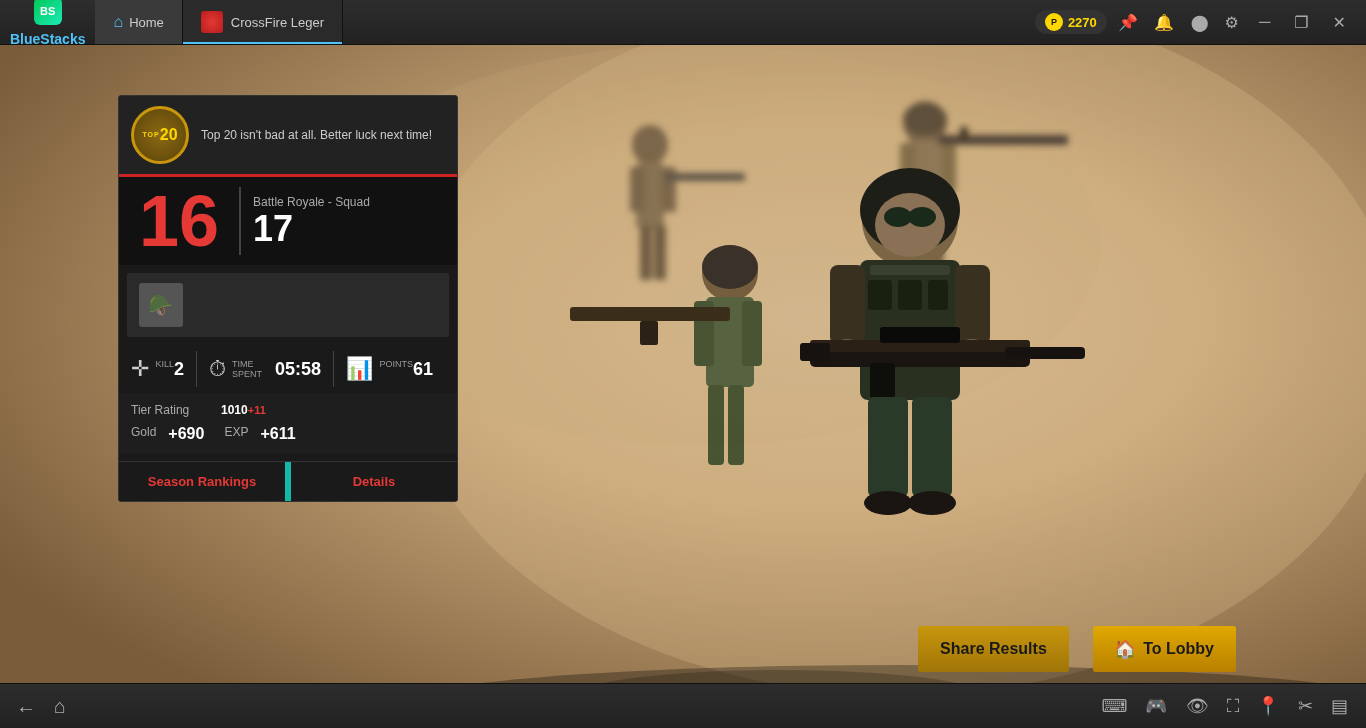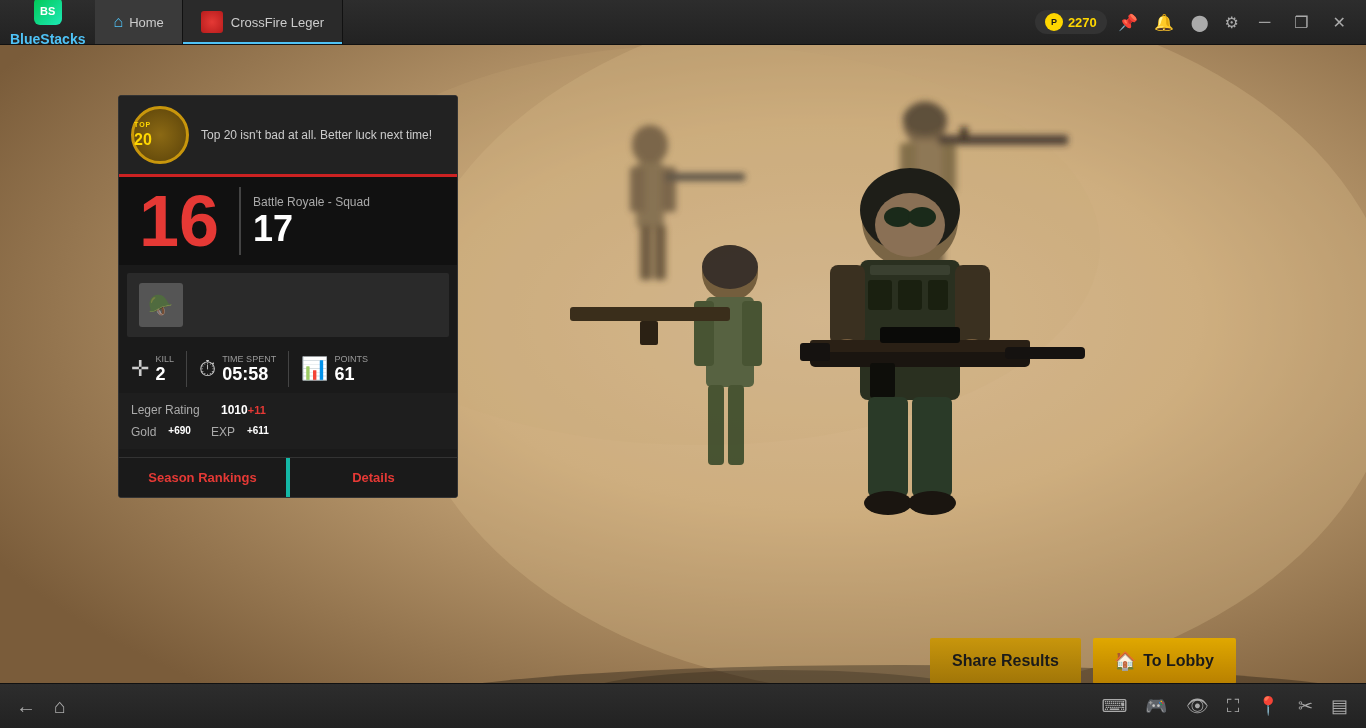--- a/index.html
+++ b/index.html
@@ -128,22 +128,22 @@
       align-items: center;
       gap: 12px;
       padding: 10px 12px;
       background: #222;
     }
     .top20-badge {
       width: 58px; height: 58px;
       border-radius: 50%;
       background: radial-gradient(circle, #8B6914, #5a4209);
       border: 3px solid #c8960c;
-      display: flex; flex-direction: column;
-      justify-content: center;
+      display: flex; flex-direction: row;
+      align-items: center; justify-content: center;
       color: #ffd700; font-weight: bold; font-size: 8px;
       line-height: 1.2;
     }
     .top20-badge .top-text { font-size: 7px; letter-spacing: 1px; }
     .top20-badge .num-text { font-size: 16px; font-weight: 900; }
     .top20-message {
       color: #ccc; font-size: 12px; flex: 1;
       line-height: 1.4;
     }
 
@@ -212,21 +212,21 @@
       display: flex; align-items: center; gap: 6px;
       padding: 0 12px;
     }
     .stat-item:first-child { padding-left: 0; }
     .stat-divider {
       width: 1px; height: 36px; background: #444;
     }
     .stat-icon {
       font-size: 22px; color: #ccc;
     }
-    .stat-content { display: flex; flex-direction: column; }
+    .stat-content { display: flex; }
     .stat-label { font-size: 9px; color: #999; text-transform: uppercase; }
     .stat-value { font-size: 18px; font-weight: bold; color: white; }
 
     
     .ratings-section {
       padding: 6px 12px;
       background: #1e1e1e;
     }
     .rating-row {
       display: flex; align-items: center;
@@ -234,48 +234,48 @@
     }
     .rating-label { color: #aaa; font-size: 12px; width: 90px; }
     .rating-value { color: white; font-size: 12px; font-weight: bold; }
     .rating-delta { color: #e53935; font-size: 11px; margin-left: 0; font-weight: bold; }
     .rewards-row {
       display: flex; gap: 20px;
       padding: 4px 0;
     }
     .reward-item { display: flex; gap: 12px; }
     .reward-label { color: #aaa; font-size: 12px; }
-    .reward-value { color: white; font-size: 10px; font-weight: bold; }
+    .reward-value { color: white; font-size: 16px; font-weight: bold; }
 
     
     .bottom-buttons {
       display: flex;
       border-top: 1px solid #333;
       margin-top: 8px;
     }
     .btn-season, .btn-details {
       flex: 1;
       padding: 12px;
       background: #1a1a1a;
       border: none;
       cursor: pointer;
       font-size: 13px;
       font-weight: bold;
       color: #e53935;
       text-align: center;
     }
-    .btn-season { border-right: 4px solid #14b8a6; }
+    .btn-season { border-right: 6px solid #14b8a6; }
 
     
     .action-buttons {
       position: absolute;
-      bottom: 44px;
+      bottom: 56px;
       right: 130px;
       display: flex;
-      gap: 12px;
+      gap: 24px;
     }
     .btn-share, .btn-lobby {
       padding: 12px 22px;
       font-size: 16px;
       font-weight: bold;
       border: none;
       cursor: pointer;
       border-radius: 2px;
       min-width: 120px;
     }
@@ -506,21 +506,21 @@
         <div class="stat-icon">📊</div>
         <div class="stat-content">
           <span class="stat-label">Points</span>
           <span class="stat-value">61</span>
         </div>
       </div>
     </div>
 
     <div class="ratings-section">
       <div class="rating-row">
-        <span class="rating-label">Leger Rating</span>
+        <span class="rating-label">Tier Rating</span>
         <span class="rating-value">1010</span>
         <span class="rating-delta">+11</span>
       </div>
       <div class="rewards-row">
         <div class="reward-item">
           <span class="reward-label">Gold</span>
           <span class="reward-value">+690</span>
         </div>
         <div class="reward-item">
           <span class="reward-label">EXP</span>

